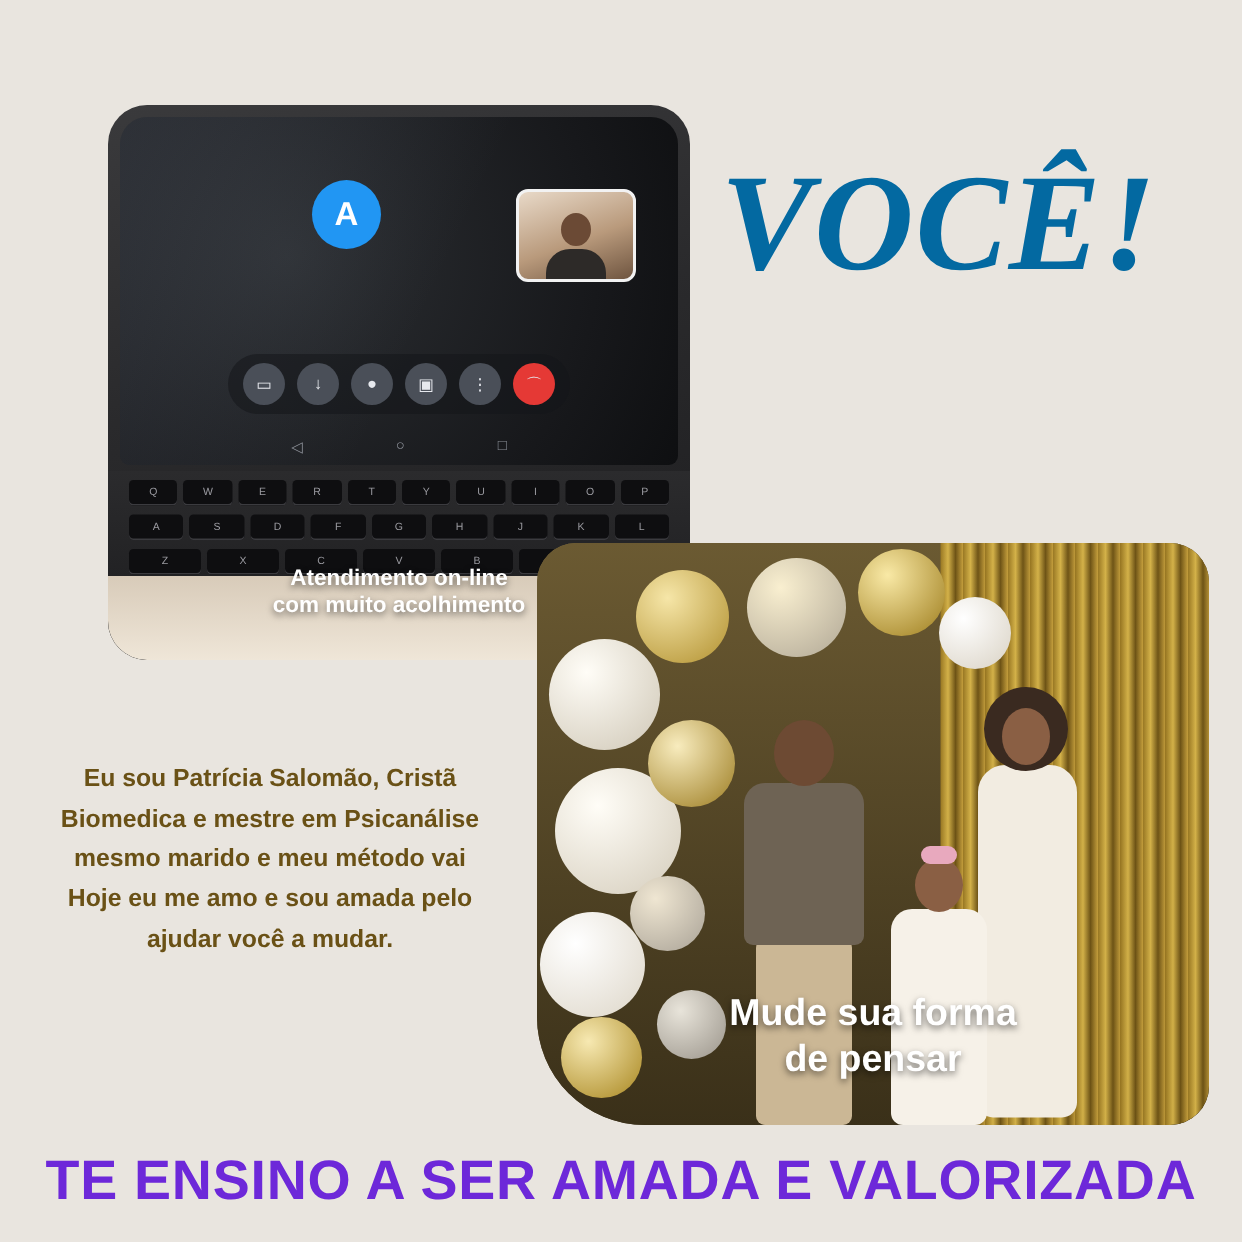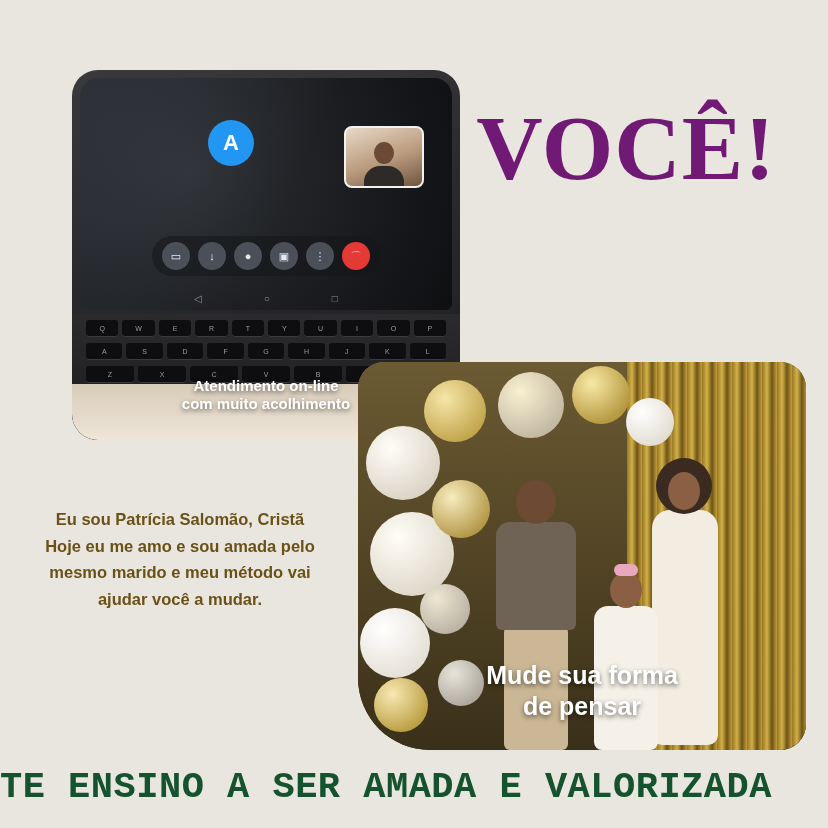--- a/index.html
+++ b/index.html
@@ -33,22 +33,23 @@
     font-size: 86px;
     font-weight: 700;
     letter-spacing: 2px;
     color: #a6842f;
     display: block;
   }
   .headline .line2 {
     font-family: "Liberation Serif", serif;
     font-size: 92px;
     font-weight: 700;
+    font-style: italic;
     letter-spacing: 1px;
-    color: #701a75;
+    color: #0369a1;
     display: block;
     margin-top: 2px;
   }
 
   
   .card {
     position: absolute;
     overflow: hidden;
     background: #222;
   }
@@ -286,26 +287,26 @@
     font-size: 16.5px;
     line-height: 1.62;
   }
 
   
   .footer {
     position: absolute;
     left: 0;
     right: 0;
     bottom: 20px;
-    text-align: left;
-    font-family: Liberation Mono, monospace;
+    text-align: center;
+    font-family: Liberation Sans, sans-serif;
     font-weight: 700;
     font-size: 37px;
     letter-spacing: 0.5px;
-    color: #14532d;
+    color: #6d28d9;
   }
 </style>
 </head>
 <body>
 
 <div class="canvas">
 
   <div class="headline">
     <span class="line2">VOCÊ!</span>
   </div>
@@ -418,20 +419,21 @@
     </div>
 
     <div class="caption caption-family">
       <div>Mude sua forma</div>
       <div>de pensar</div>
     </div>
   </div>
 
   <div class="bio">
     <div>Eu sou Patrícia Salomão, Cristã</div>
+    <div>Biomedica e mestre em Psicanálise</div>
+    <div>mesmo marido e meu método vai</div>
     <div>Hoje eu me amo e sou amada pelo</div>
-    <div>mesmo marido e meu método vai</div>
     <div>ajudar você a mudar.</div>
   </div>
 
   <div class="footer">TE ENSINO A SER AMADA E VALORIZADA</div>
 
 </div>
 
 </body></html>

